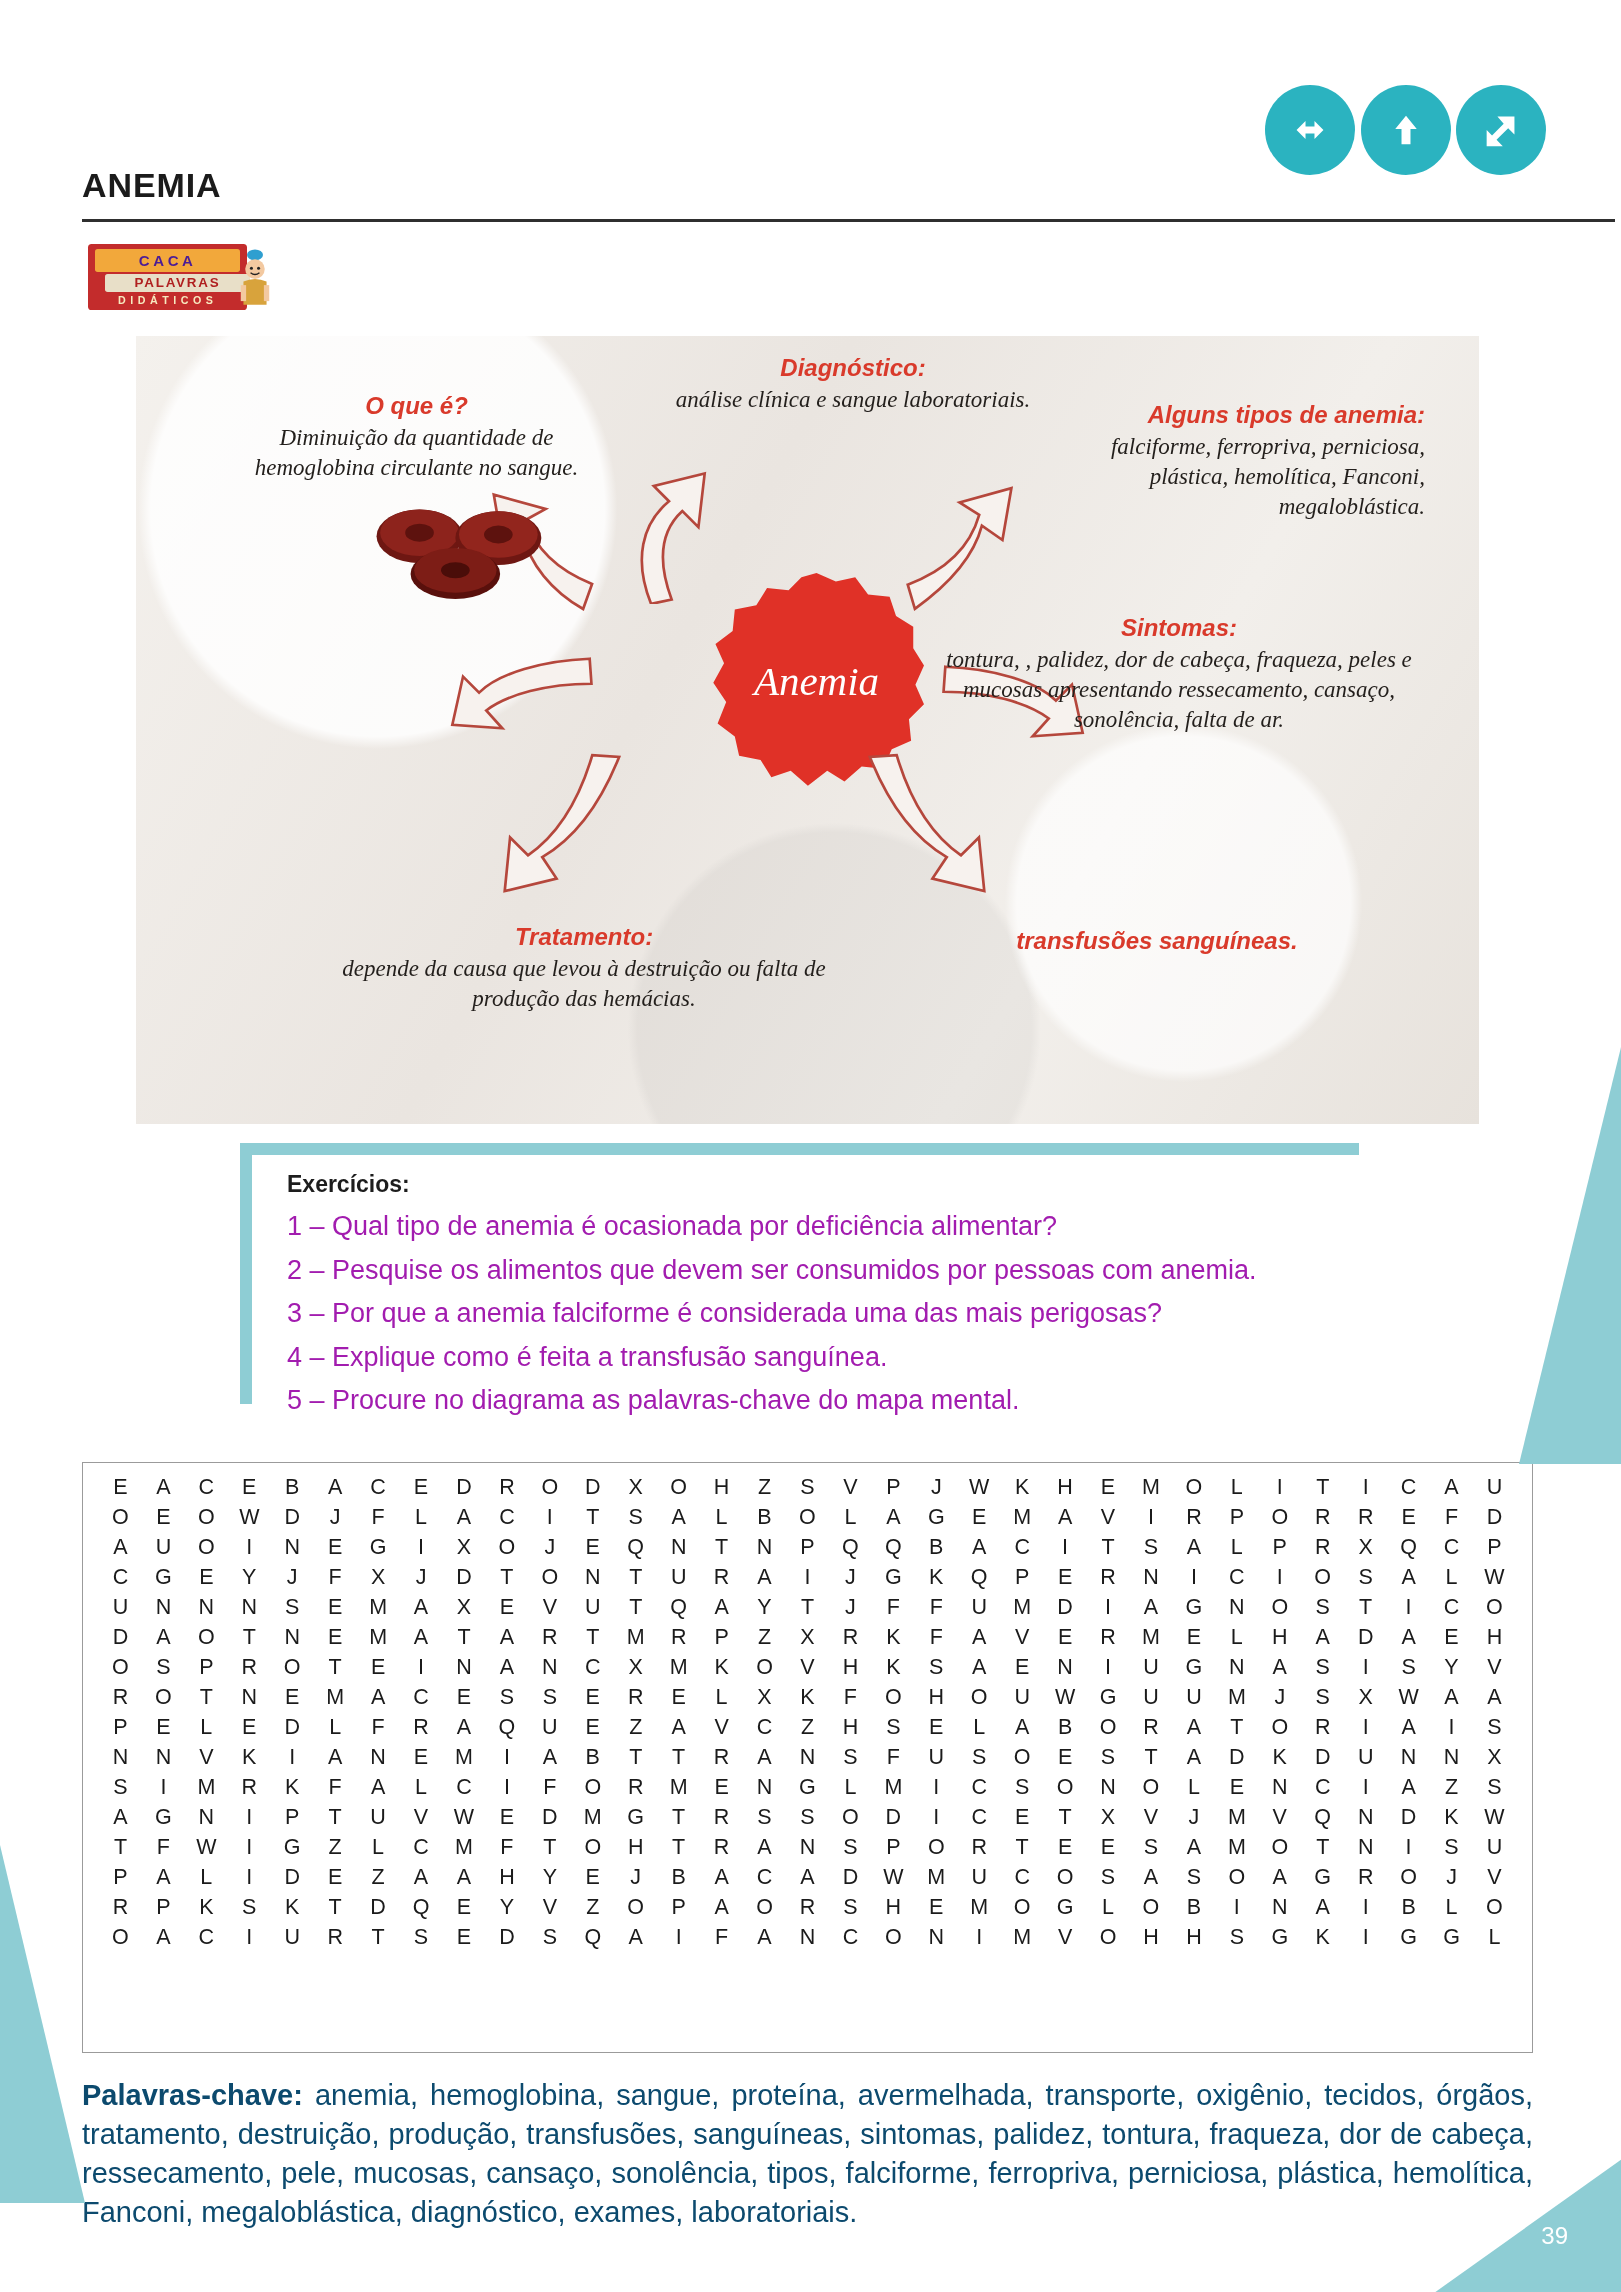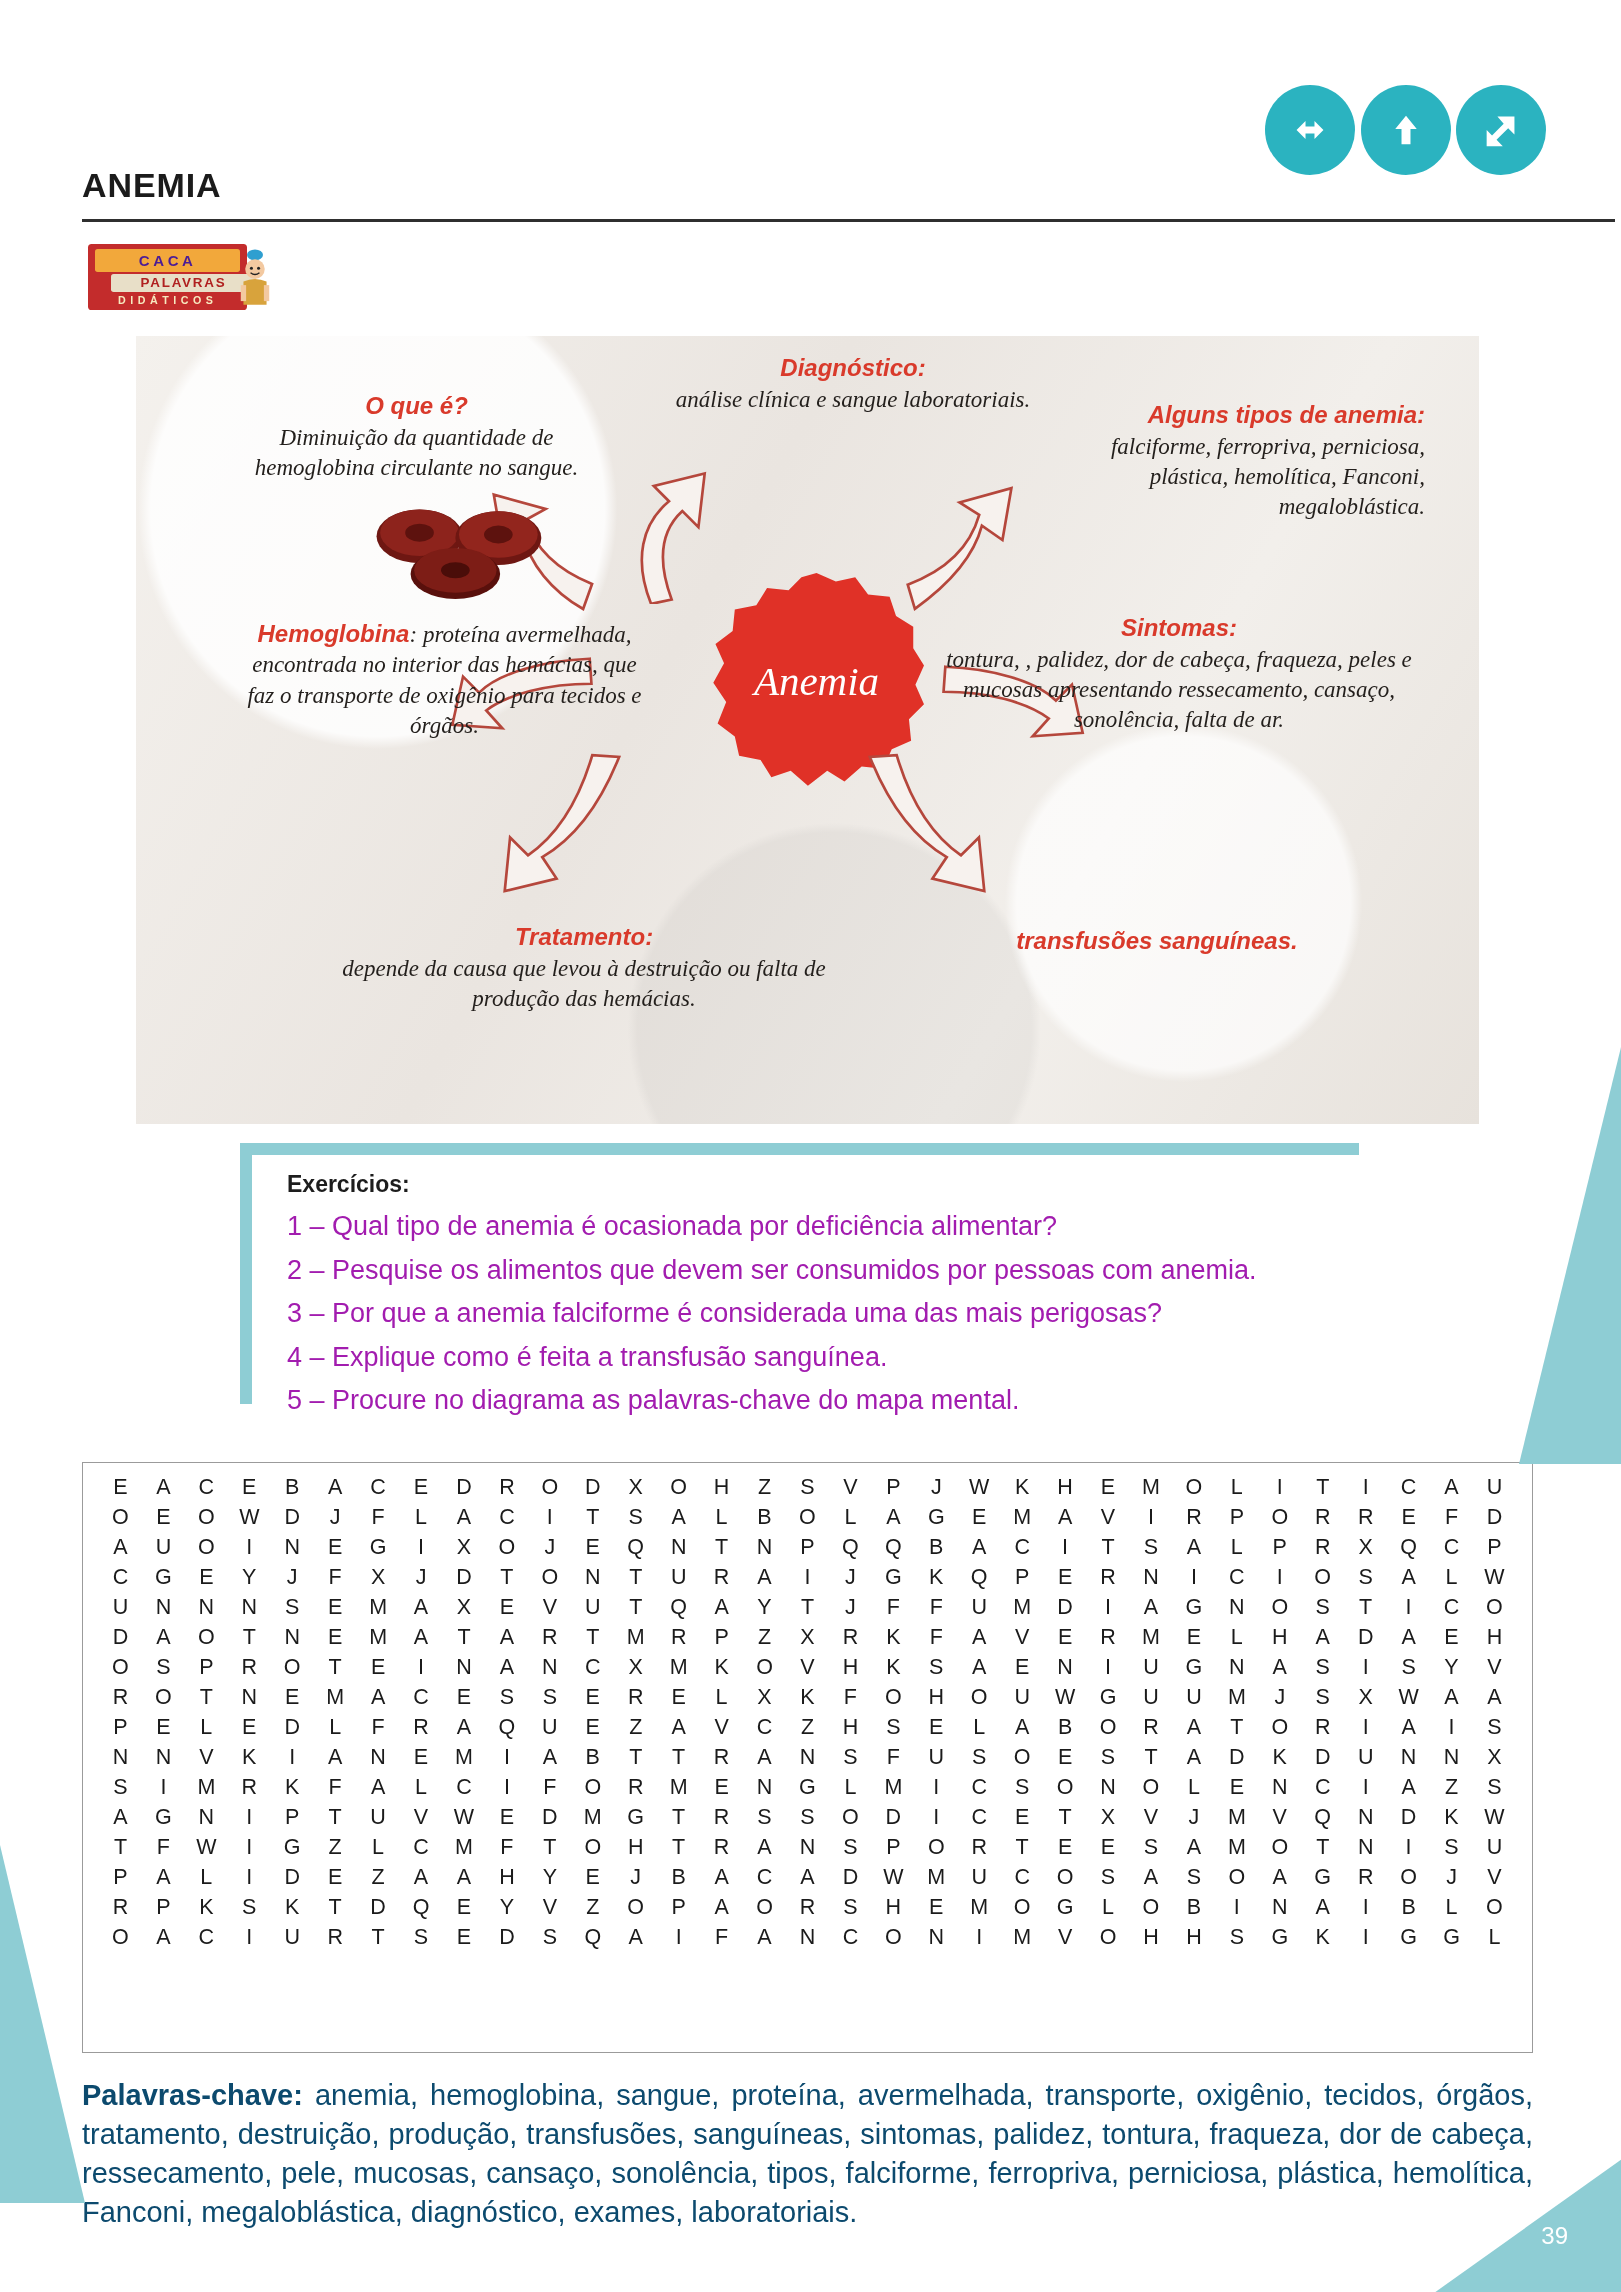--- a/index.html
+++ b/index.html
@@ -79,21 +79,21 @@
     color: #4c1d95;
     font-size: 15px;
     font-weight: bold;
     letter-spacing: 3.6px;
     display: flex;
     align-items: center;
     justify-content: center;
   }
   .logo-line2 {
     position: absolute;
-    left: 23px;
+    left: 17px;
     top: 29.6px;
     width: 145px;
     height: 18px;
     background: #e8dfc8;
     border-radius: 2.7px;
     color: #b02020;
     font-size: 13.4px;
     font-weight: bold;
     letter-spacing: 1.8px;
     display: flex;
@@ -415,25 +415,20 @@
   <div class="mm-block b-tipos mm-right-text">
     <div class="mm-head">Alguns tipos de anemia:</div>
     <div class="mm-body">falciforme, ferropriva, perniciosa, plástica, hemolítica, Fanconi, megaloblástica.</div>
   </div>
 
   <div class="mm-block b-sint">
     <div class="mm-head">Sintomas:</div>
     <div class="mm-body">tontura, , palidez, dor de cabeça, fraqueza, peles e mucosas apresentando ressecamento, cansaço, sonolência, falta de ar.</div>
   </div>
 
-  <div class="mm-block b-hemo">
-    <div class="mm-body">
-      <span class="mm-head" style="display:inline;">Hemoglobina</span><span>: proteína avermelhada, encontrada no interior das hemácias, que faz o transporte de oxigênio para tecidos e órgãos.</span>
-    </div>
-  </div>
 
   <div class="mm-block b-trat">
     <div class="mm-head">Tratamento:</div>
     <div class="mm-body">depende da causa que levou à destruição ou falta de produção das hemácias.</div>
   </div>
 
   <div class="mm-block b-transf">
     <div class="mm-head">transfusões sanguíneas.</div>
   </div>
 </div>

